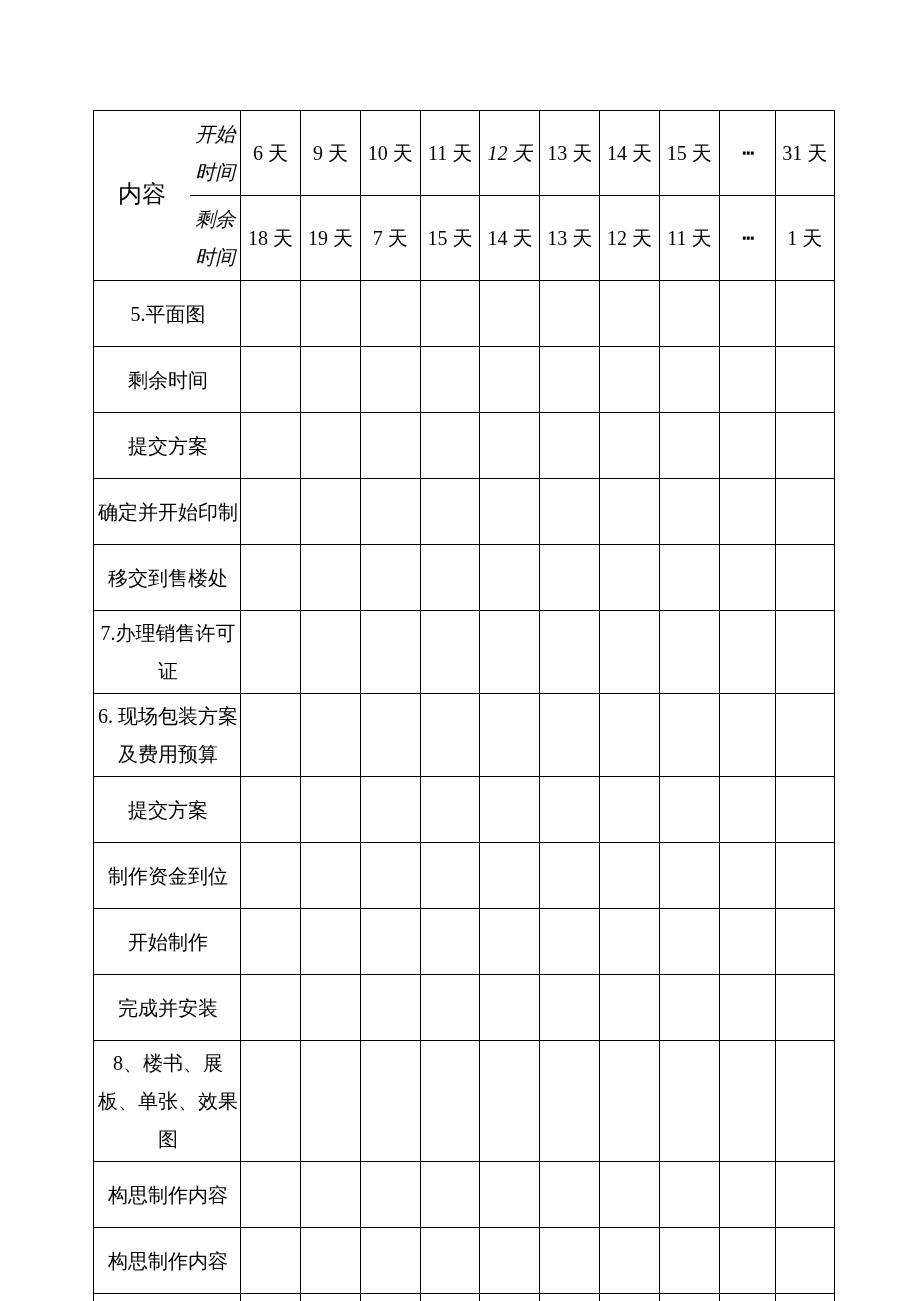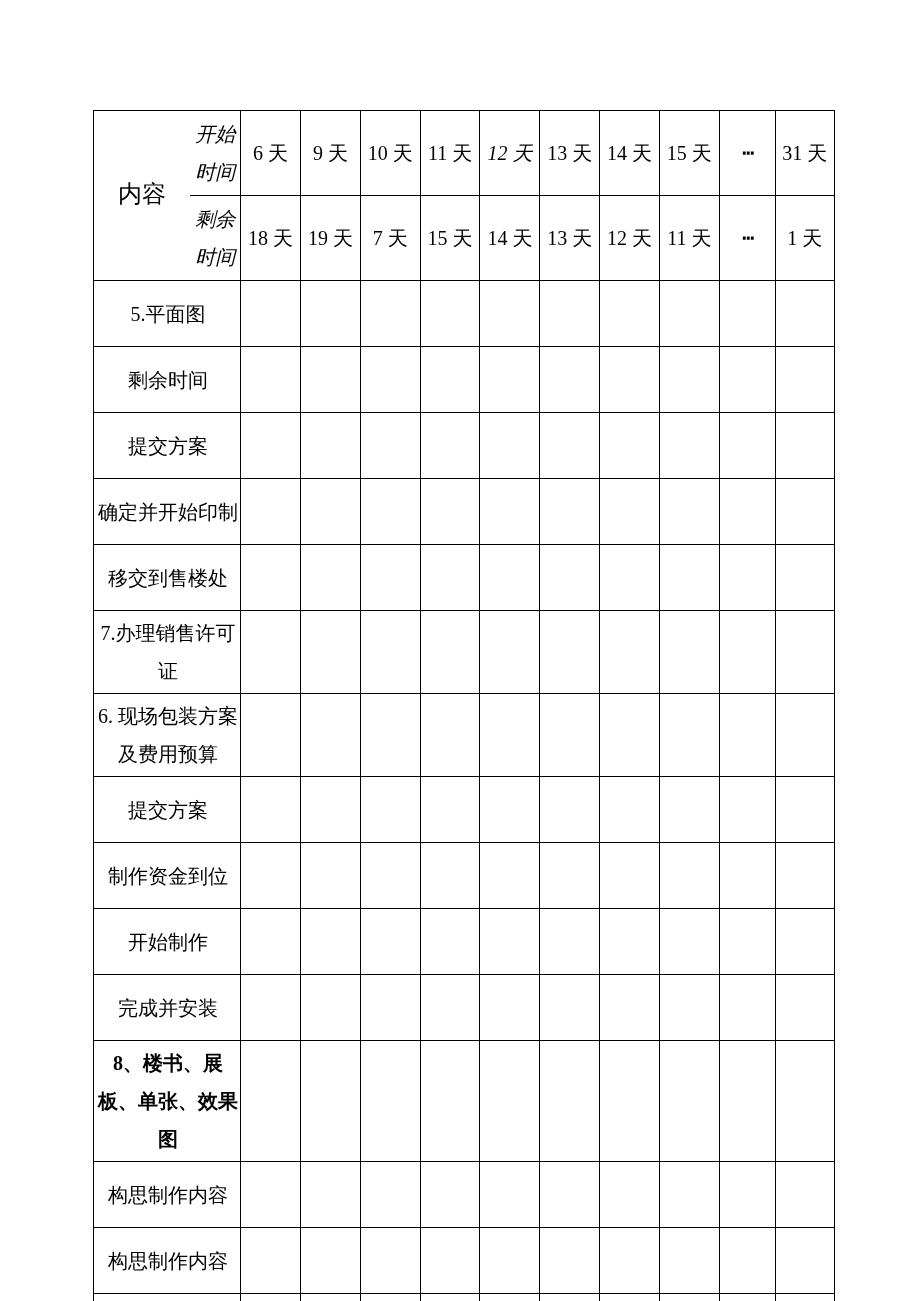--- a/index.html
+++ b/index.html
@@ -34,21 +34,21 @@
   .w-head   { width: 13.0%; }
   .w-sub    { width: 6.8%; }
   .w-day    { width: 8.05%; }
   .w-ell    { width: 7.5%; }
   .w-last   { width: 8.0%; }
   .nb-right { border-right: none; }
   .nb-left  { border-left: none; font-style: italic; }
   .nb-bottom{ border-bottom: none; }
   .hdr-tall { height: 78px; }
   .body-row td { height: 59px; }
-  .tall-row td  { height: 76px; font-weight: bold; }
+  .tall-row td  { height: 76px; }
   .italic   { font-style: italic; font-family: "Times New Roman", serif; }
   .ellipsis { font-family: "SimSun","宋体", serif; letter-spacing: -2px; }
   .lbl-col  { text-align: center; padding-left: 2px; }
   .content-cell { font-size: 24px; font-family: Liberation Mono, monospace; }
 </style>
 </head>
 <body>
 
 <div class="page">
 <table>

